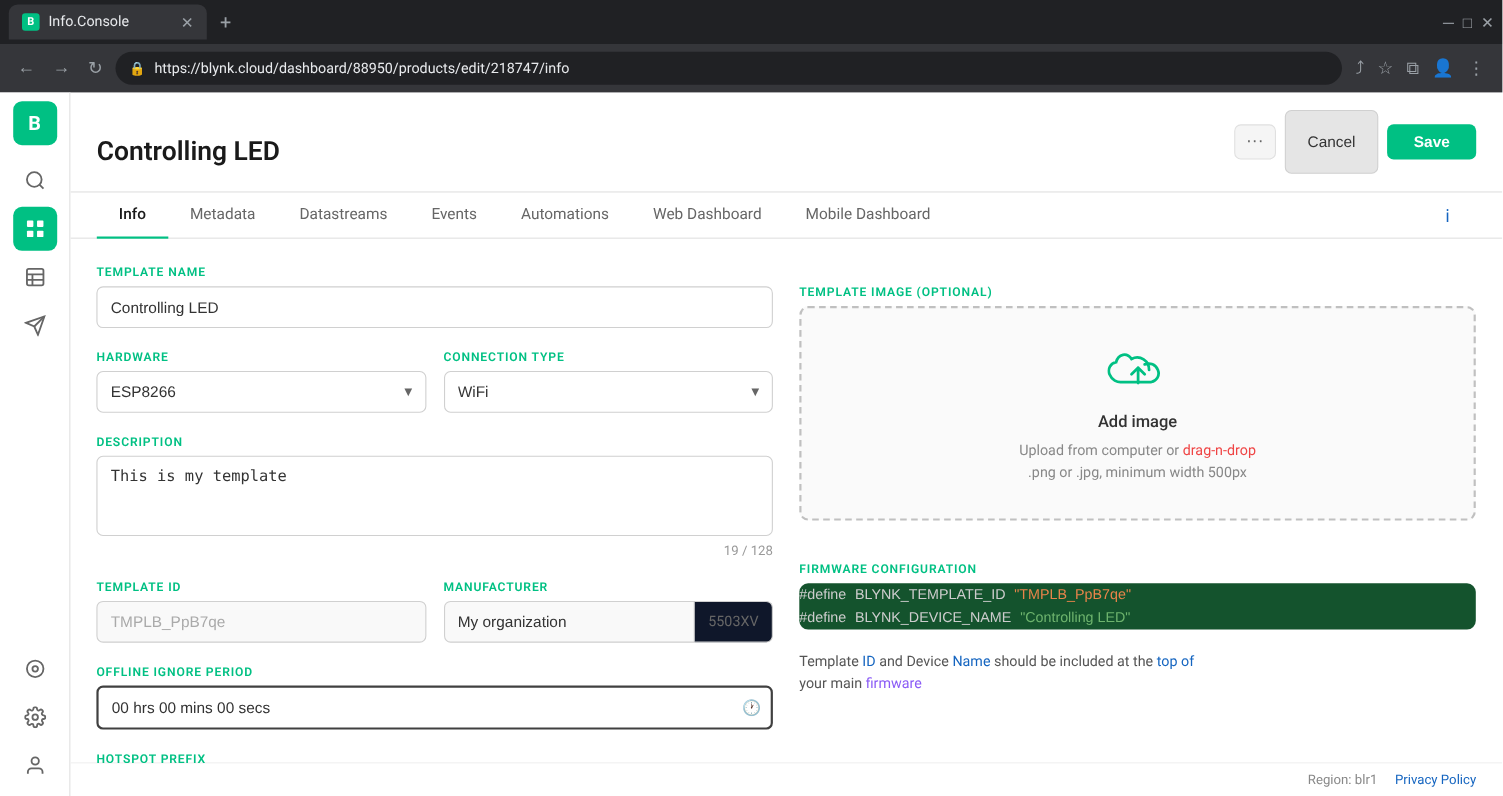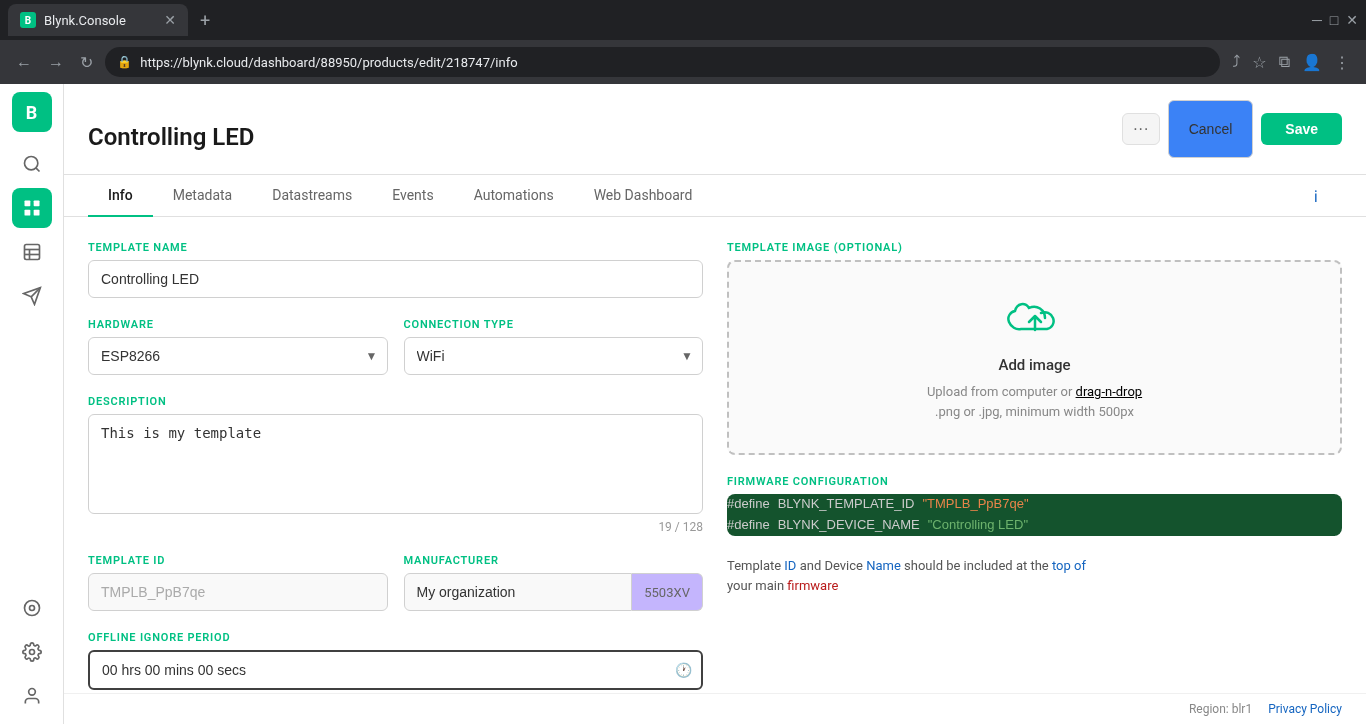--- a/index.html
+++ b/index.html
@@ -34,21 +34,21 @@
 
     
     .main-content { flex: 1; display: flex; flex-direction: column; overflow: hidden; }
 
     
     .page-header { padding: 16px 24px 0; display: flex; align-items: center; justify-content: space-between; border-bottom: 1px solid #e0e0e0; }
     .header-left { display: flex; align-items: center; gap: 12px; }
     .page-title { font-size: 24px; font-weight: 600; color: #1a1a1a; }
     .header-actions { display: flex; align-items: center; gap: 8px; padding-bottom: 16px; }
     .btn-more { background: #f5f5f5; border: 1px solid #e0e0e0; border-radius: 6px; padding: 6px 10px; cursor: pointer; color: #666; font-size: 16px; }
-    .btn-cancel { background: #3b82f6; border: 1px solid #d0d0d0; border-radius: 6px; padding: 20px 20px; cursor: pointer; color: #333; font-size: 14px; font-weight: 500; }
+    .btn-cancel { background: #e5e5e5; border: 1px solid #d0d0d0; border-radius: 6px; padding: 20px 20px; cursor: pointer; color: #333; font-size: 14px; font-weight: 500; }
     .btn-save { background: #00c083; border: none; border-radius: 6px; padding: 8px 24px; cursor: pointer; color: white; font-size: 14px; font-weight: 600; }
     .tab { padding: 12px 20px; cursor: pointer; font-size: 14px; color: #666; border-bottom: 2px solid transparent; margin-bottom: -1px; text-decoration: none; }
     .tab.active { color: #1a1a1a; border-bottom: 2px solid #00c083; font-weight: 500; }
     .tab-info-icon { margin-left: auto; padding-right: 24px; color: #1565c0; font-size: 16px; cursor: pointer; }
 
     
     .form-area { flex: 1; overflow-y: auto; padding: 24px; display: grid; grid-template-columns: 1fr 1fr; gap: 24px; }
 
     
     .left-col { display: flex; flex-direction: column; gap: 20px; }
@@ -58,41 +58,41 @@
     .field-label { font-size: 11px; font-weight: 600; color: #00c083; letter-spacing: 0.8px; text-transform: uppercase; }
     .field-input { border: 1px solid #d0d0d0; border-radius: 6px; padding: 10px 12px; font-size: 14px; color: #333; outline: none; width: 100%; }
     .field-input::placeholder { color: #aaa; }
 
     .two-col { display: grid; grid-template-columns: 1fr 1fr; gap: 16px; }
 
     .select-wrapper { position: relative; }
     .select-wrapper select { width: 100%; border: 1px solid #d0d0d0; border-radius: 6px; padding: 10px 32px 10px 12px; font-size: 14px; color: #333; background: #fff; appearance: none; outline: none; cursor: pointer; }
     .select-arrow { position: absolute; right: 10px; top: 50%; transform: translateY(-50%); color: #666; font-size: 12px; pointer-events: none; }
 
-    textarea.field-input { resize: none; height: 100px; }
+    textarea.field-input { resize: none; height: 73px; }
 
     .char-count { text-align: right; font-size: 12px; color: #999; }
 
     .template-id-input { background: #f9f9f9; color: #aaa; }
 
     .manufacturer-wrapper { display: flex; gap: 0; }
     .manufacturer-input { flex: 1; border: 1px solid #d0d0d0; border-radius: 6px 0 0 6px; padding: 10px 12px; font-size: 14px; color: #333; background: #f9f9f9; outline: none; }
-    .manufacturer-badge { background: #c4b5fd; border: 1px solid #d0d0d0; border-left: none; border-radius: 0 6px 6px 0; padding: 0 12px; font-size: 13px; color: #666; display: flex; align-items: center; }
+    .manufacturer-badge { background: #0f172a; border: 1px solid #d0d0d0; border-left: none; border-radius: 0 6px 6px 0; padding: 0 12px; font-size: 13px; color: #666; display: flex; align-items: center; }
 
     .offline-input-wrapper { position: relative; }
     .offline-input { width: 100%; border: 2px solid #404040; border-radius: 6px; padding: 10px 36px 10px 12px; font-size: 14px; color: #333; outline: none; }
     .offline-icon { position: absolute; right: 10px; top: 50%; transform: translateY(-50%); color: #aaa; font-size: 14px; }
 
     
-    .section-title { font-size: 11px; font-weight: 600; color: #00c083; letter-spacing: 0.8px; text-transform: uppercase; }
+    .section-title { font-size: 11px; font-weight: 600; color: #00c083; letter-spacing: 0.8px; text-transform: uppercase; margin-top: 18px; }
     .upload-area { border: 2px dashed #c0c0c0; border-radius: 8px; padding: 32px; display: flex; flex-direction: column; align-items: center; justify-content: center; gap: 8px; background: #fafafa; min-height: 170px; }
     .upload-icon { color: #00c083; font-size: 40px; margin-bottom: 4px; }
     .upload-title { font-size: 15px; color: #333; font-weight: 500; }
     .upload-desc { font-size: 13px; color: #888; text-align: center; line-height: 1.5; }
-    .upload-desc .link { color: #000000; text-decoration: underline; }
+    .upload-desc .link { color: #ef4444; }
 
     
     .firmware-box { background: #14532d; border-radius: 8px; font-family: Liberation Sans, sans-serif; font-size: 13px; line-height: 1.6; }
     .fw-line { display: flex; gap: 8px; }
     .fw-define { color: #ccc; }
     .fw-key { color: #ccc; }
     .fw-string { color: #e8844a; }
     .fw-value { color: #6db36d; }
 
     .firmware-note { font-size: 13px; color: #555; line-height: 1.6; }
@@ -109,21 +109,21 @@
     
     .tabs-row { display: flex; align-items: center; padding: 0 24px; border-bottom: 1px solid #e0e0e0; }
     .tabs-inner { display: flex; gap: 0; flex: 1; }
   </style>
 </head>
 <body>
 
 <div class="browser-chrome">
   <div class="browser-tab">
     <div class="browser-tab-favicon">B</div>
-    <span class="browser-tab-title">Blynk.Console</span>
+    <span class="browser-tab-title">Info.Console</span>
     <span class="browser-tab-close">✕</span>
   </div>
   <span class="browser-tab-new">+</span>
   <div style="flex:1"></div>
   <div class="window-controls">
     <button class="win-ctrl">─</button>
     <button class="win-ctrl">□</button>
     <button class="win-ctrl">✕</button>
   </div>
 </div>
@@ -213,20 +213,21 @@
     </div>
 
     <div class="tabs-row">
       <div class="tabs-inner">
         <a class="tab active">Info</a>
         <a class="tab">Metadata</a>
         <a class="tab">Datastreams</a>
         <a class="tab">Events</a>
         <a class="tab">Automations</a>
         <a class="tab">Web Dashboard</a>
+        <a class="tab">Mobile Dashboard</a>
       </div>
       <span class="tab-info-icon">ℹ</span>
     </div>
 
     <div class="form-area">
 
       <div class="left-col">
 
         <div class="field-group">
           <label class="field-label">TEMPLATE NAME</label>
@@ -321,21 +322,21 @@
             </div>
             <div class="fw-line">
               <span class="fw-define">#define</span>
               <span class="fw-key">BLYNK_DEVICE_NAME</span>
               <span class="fw-value">"Controlling LED"</span>
             </div>
           </div>
         </div>
 
         <div class="firmware-note">
-          Template <span style="color:#1565c0;margin-top:40px;">ID</span> and Device <span style="color:#1565c0;">Name</span> should be included at the <span style="color:#1565c0;">top of</span><br>your main <span style="color:#b91c1c;">firmware</span>
+          Template <span style="color:#1565c0;margin-top:40px;">ID</span> and Device <span style="color:#1565c0;">Name</span> should be included at the <span style="color:#1565c0;">top of</span><br>your main <span style="color:#8b5cf6;">firmware</span>
         </div>
 
       </div>
     </div>
 
     <div class="footer">
       <span>Region: blr1</span>
       <a href="#">Privacy Policy</a>
     </div>
   </div>

